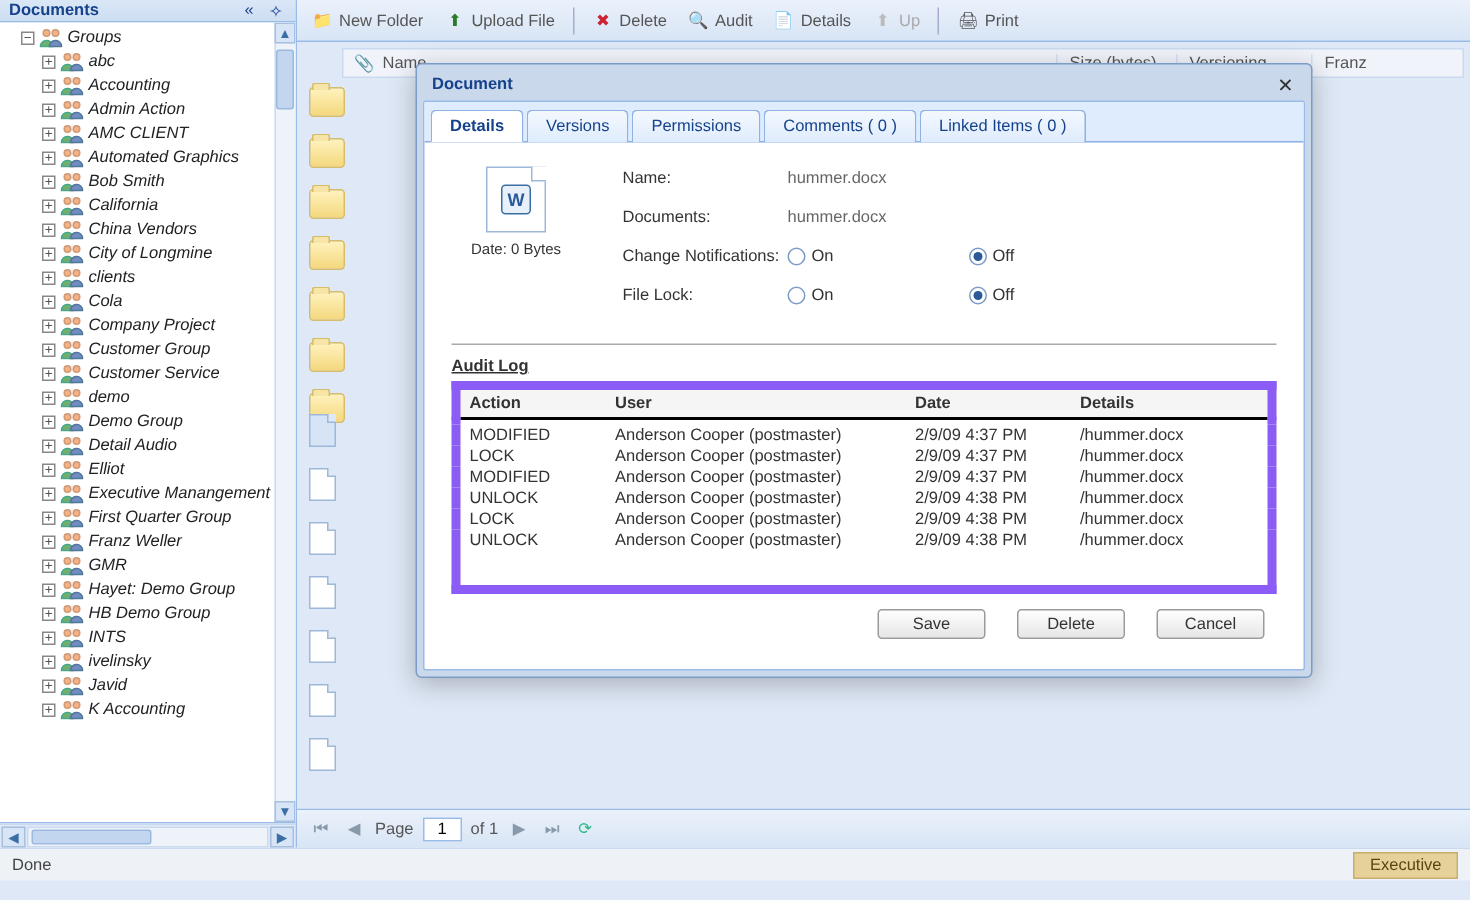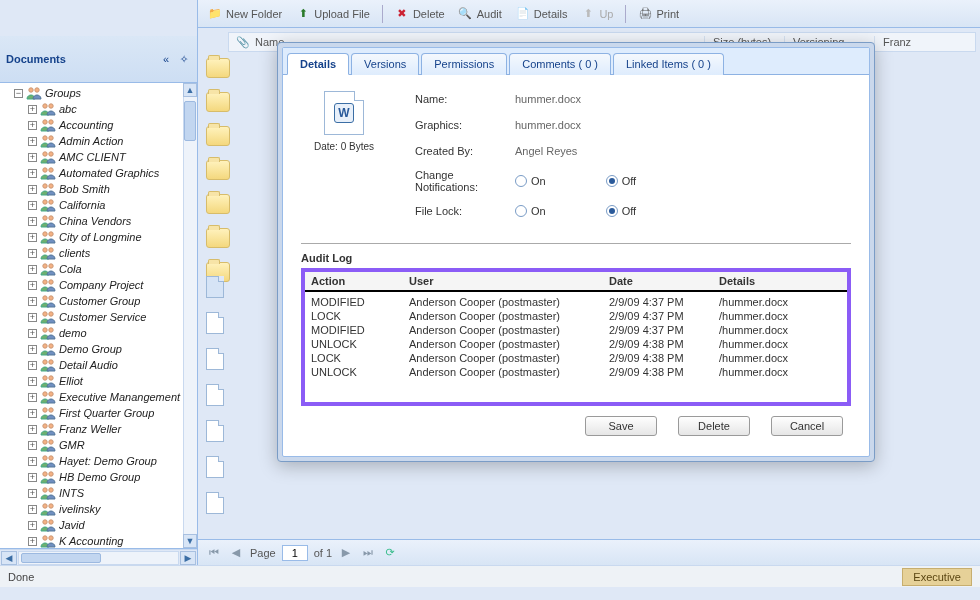--- a/index.html
+++ b/index.html
@@ -17,25 +17,24 @@
 .sidebar {
   width: 198px;
   background: #dfe8f6;
   border-right: 1px solid #99bbe8;
   display: flex;
   flex-direction: column;
 }
 .sidebar-header {
   background: linear-gradient(#dae7f6,#cddef3);
   border-bottom: 1px solid #99bbe8;
-  padding: 16px 6px;
+  padding: 0 6px;
   display: flex;
   align-items: center;
   justify-content: space-between;
-  margin-top: 36px;
 }
 .sidebar-title { color: #15428b; font-weight: bold; font-size: 11px; }
 .sidebar-header-icons { display: flex; gap: 4px; }
 .chev-btn { width: 14px; height: 14px; color: #15428b; cursor: pointer; font-size: 11px; display:flex; align-items:center; justify-content:center;}
 .tree-scroll { flex: 1; overflow-y: auto; background: #fff; position: relative; border-bottom: 1px solid #99bbe8;}
 .tree { padding: 2px 0; }
 .tree-node {
   display: flex;
   align-items: center;
   padding: 1px 4px;
@@ -180,32 +179,32 @@
 .details-top { display: flex; gap: 28px; margin-bottom: 14px;}
 .file-thumb-col { width: 86px; text-align:center;}
 .file-thumb {
   width: 40px; height: 44px; border:1px solid #9db8d8; background:#fff; margin:0 auto 6px; position:relative; display:flex; align-items:center; justify-content:center;
 }
 .file-thumb .corner { position:absolute; right:-1px; top:-1px; width:10px; height:10px; background:#fff; border-left:1px solid #9db8d8; border-bottom:1px solid #9db8d8;}
 .w-badge { width:20px; height:20px; border:1px solid #3b6ea5; background:#e8f0fa; color:#2a5a9a; font-weight:bold; font-size:12px; display:flex; align-items:center; justify-content:center; border-radius:3px;}
 .size-text { font-size:10px; color:#333;}
 .details-fields { flex:1; }
 .field-row { display:flex; align-items:center; margin-bottom: 10px; min-height:16px;}
-.field-label { width:100px; color:#333;}
+.field-label { width:110px; color:#333;}
 .field-value { color:#666;}
-.radio-group { display:flex; gap:60px; align-items:center;text-align:center;}
+.radio-group { display:flex; gap:90px; align-items:center;text-align:center;}
 .radio-opt { display:flex; align-items:center; gap:4px; color:#333;}
 .radio-dot {
   width:12px; height:12px; border:1px solid #7a9cc6; border-radius:50%; display:inline-flex; align-items:center; justify-content:center; background:#fff;
 }
 .radio-dot.sel:after { content:''; width:6px; height:6px; background:#2a5a9a; border-radius:50%;}
 
 .audit-section { margin-top: 8px;}
-.audit-title { font-weight: bold; color:#333; margin-bottom:4px; border-top:1px solid #aaa; padding-top:8px;}
-.audit-table { width:100%; border:4px solid #8b5cf6; border-collapse: collapse;}
+.audit-title { font-weight: bold; color:#333; margin-bottom:4px; border-top:1px solid #aaa; padding-top:8px;text-decoration:underline;}
+.audit-table { width:100%; border:6px solid #8b5cf6; border-collapse: collapse;}
 .audit-table th { text-align:left; font-weight:bold; padding:3px 6px; border-bottom:2px solid #000; background:#f5f5f5; font-size:11px;}
 .audit-table td { padding:1px 6px; font-size:11px; color:#333;}
 .audit-table .spacer td { height:4px;}
 .audit-table tbody tr:last-child td { padding-bottom: 24px;}
 
 .dlg-buttons {
   display:flex; justify-content:flex-end; gap:21px; padding:10px 8px 8px;
 }
 .dlg-btn {
   min-width:72px; padding:3px 14px; background:linear-gradient(#fefefe,#e6e6e6); border:1px solid #9a9a9a; border-radius:3px; color:#333; font-size:11px; cursor:pointer; text-align:center;
@@ -686,20 +685,24 @@
     </div>
   </div>
 </div>
 
 <div class="status-bar">
   <span>Done</span>
   <span class="feedback-btn">Executive</span>
 </div>
 
 <div class="dialog">
+  <div class="dlg-titlebar">
+    <span class="dlg-title">Document</span>
+    <span class="dlg-close">✕</span>
+  </div>
   <div class="dlg-body">
     <div class="tab-strip">
       <div class="tab active">Details</div>
       <div class="tab">Versions</div>
       <div class="tab">Permissions</div>
       <div class="tab">Comments ( 0 )</div>
       <div class="tab">Linked Items ( 0 )</div>
     </div>
     <div class="tab-content">
       <div class="details-top">
@@ -712,26 +715,22 @@
             <span>Date:</span>
             <span>0 Bytes</span>
           </div>
         </div>
         <div class="details-fields">
           <div class="field-row">
             <span class="field-label">Name:</span>
             <span class="field-value">hummer.docx</span>
           </div>
           <div class="field-row">
-            <span class="field-label">Graphics:</span>
+            <span class="field-label">Documents:</span>
             <span class="field-value">hummer.docx</span>
-          </div>
-          <div class="field-row">
-            <span class="field-label">Created By:</span>
-            <span class="field-value">Angel  Reyes</span>
           </div>
           <div class="field-row">
             <span class="field-label">Change Notifications:</span>
             <div class="radio-group">
               <span class="radio-opt">
                   <span class="radio-dot"></span>
                   <span>On</span>
                 </span>
               <span class="radio-opt">
                   <span class="radio-dot sel"></span>

